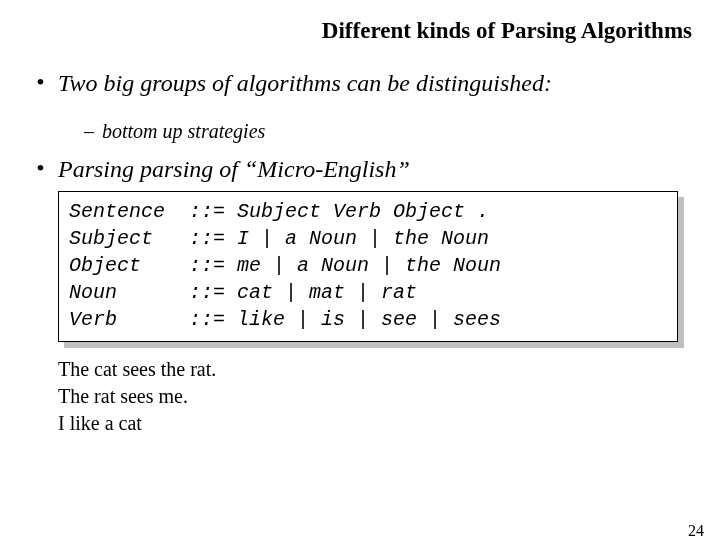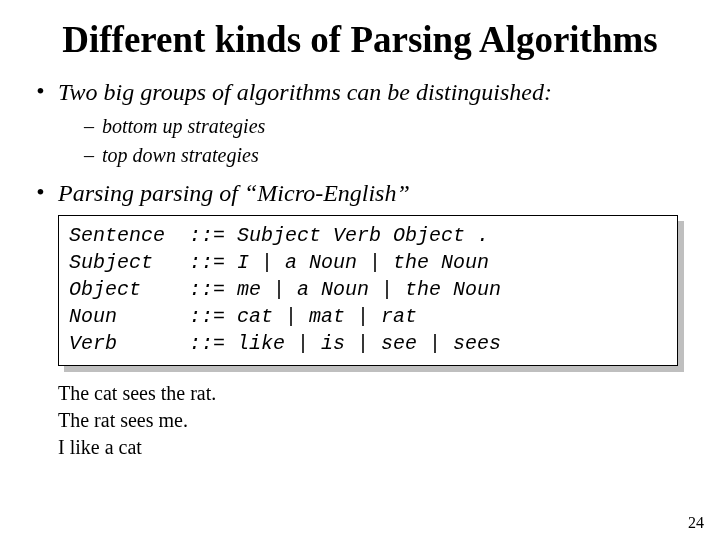--- a/index.html
+++ b/index.html
@@ -6,24 +6,24 @@
   body {
     width: 720px;
     height: 540px;
     background: #ffffff;
     font-family: "Times New Roman", Times, serif;
     color: #000;
     position: relative;
     padding: 18px 28px 0 28px;
   }
   .title {
-    text-align: center;
-    font-size: 37px;
+    text-align: right;
+    font-size: 23px;
     font-weight: bold;
-    margin-bottom: 18px;
+    margin-bottom: 26px;
   }
   ul.top {
     list-style: none;
     padding-left: 8px;
   }
   ul.top > li {
     font-size: 24px;
     margin-bottom: 6px;
     position: relative;
     padding-left: 22px;
@@ -33,21 +33,21 @@
     content: "•";
     position: absolute;
     left: 0;
     top: 0;
     font-size: 24px;
     line-height: 1;
   }
   ul.sub {
     list-style: none;
     padding-left: 26px;
-    margin-top: 6px;
+    margin-top: 20px;
     margin-bottom: 10px;
   }
   ul.sub > li {
     font-size: 20px;
     position: relative;
     padding-left: 18px;
     line-height: 1.45;
   }
   ul.sub > li::before {
     content: "–";
@@ -85,36 +85,35 @@
     display: flex;
     margin-left: 30px;
     margin-top: 4px;
     gap: 90px;
     font-size: 20px;
     line-height: 1.35;
   }
   .examples .col { white-space: pre-line; }
   .pagenum {
     position: absolute;
-    bottom: 8px;
+    bottom: 0;
     right: 16px;
     font-size: 16px;
   }
 </style>
 </head>
 <body>
 
 <h1 class="title">Different kinds of Parsing Algorithms</h1>
 
 <ul class="top">
   <li>
     <span>Two big groups of algorithms can be distinguished:</span>
     <ul class="sub">
       <li>bottom up strategies</li>
-      <li>top down strategies</li>
     </ul>
   </li>
   <li>
     <span>Parsing parsing of  “Micro-English”</span>
   </li>
 </ul>
 
 <div class="grammar-wrap">
   <div class="grammar-shadow"></div>
   <div class="grammar-box">Sentence  ::= Subject Verb Object .

